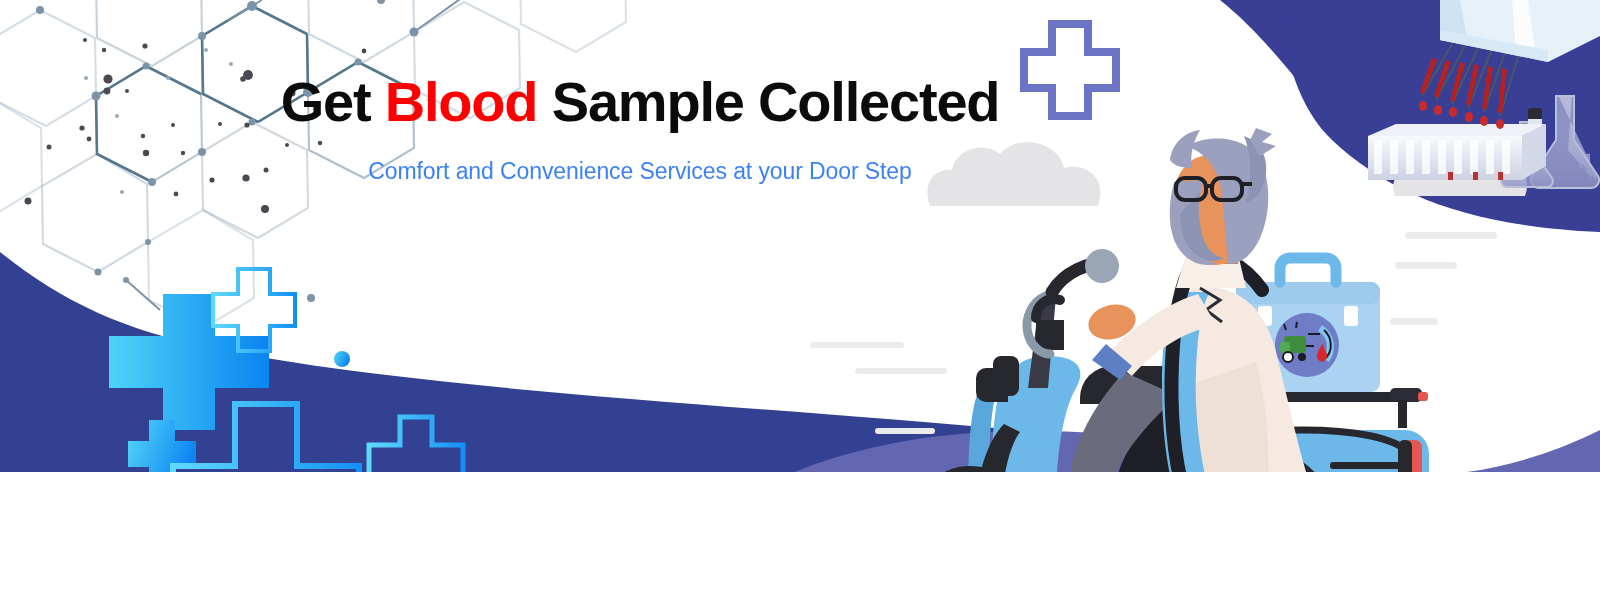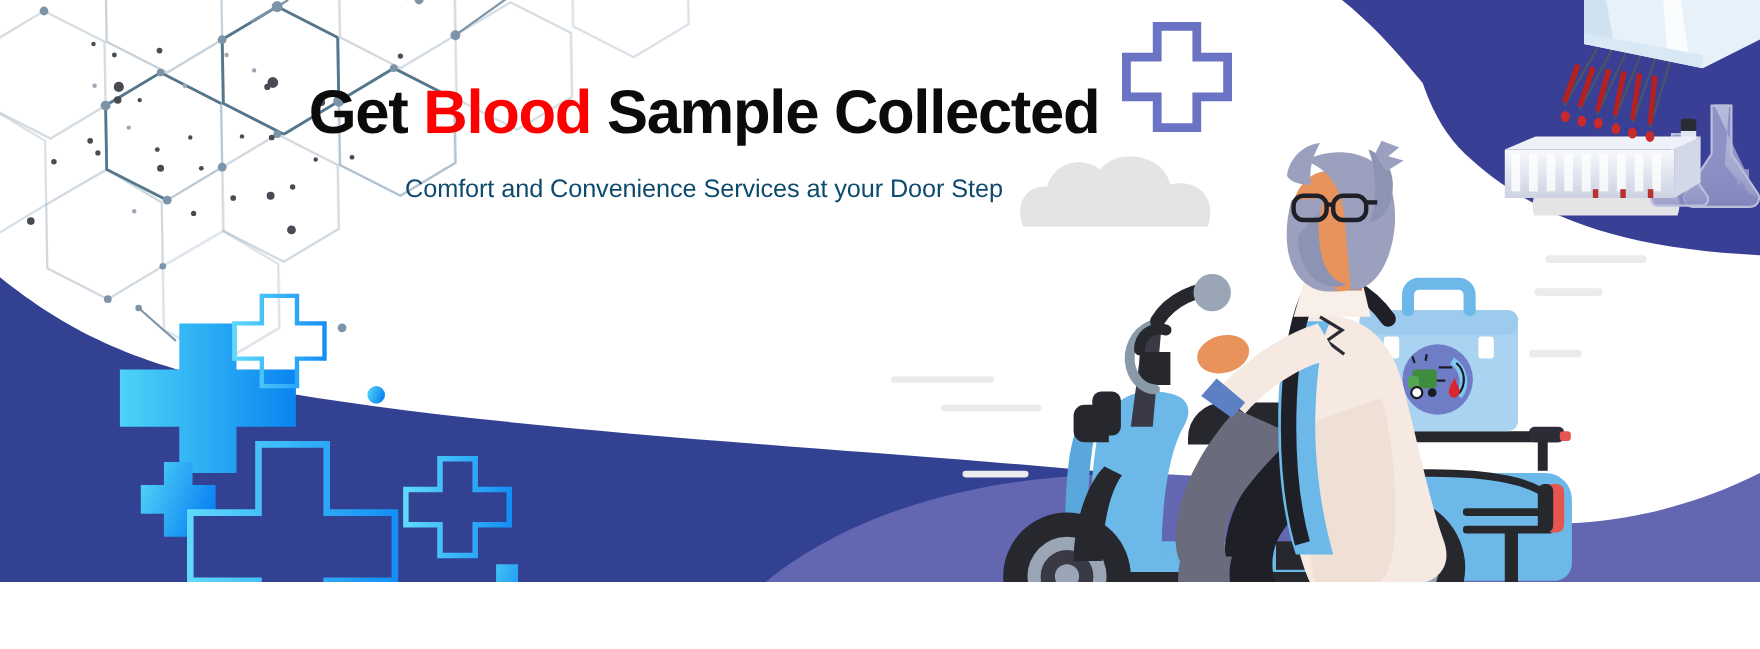--- a/index.html
+++ b/index.html
@@ -3,21 +3,21 @@
 <meta charset="utf-8">
 <title>Blood Sample Collection Banner</title>
 <style>
   * { margin:0; padding:0; box-sizing:border-box; }
   html,body{
     width:1600px; height:590px;
     font-family:"Liberation Sans", sans-serif;
     background:#ffffff; overflow:hidden;
   }
   #banner{
-    position:relative; width:1600px; height:529px;
+    position:relative; width:1600px; height:472px;
     background:#ffffff; overflow:hidden;
   }
   .layer{ position:absolute; top:0; left:0; width:1600px; height:590px; }
   .layer svg{ display:block; width:1600px; height:590px; }
 
   
   #headline-block{
     position:absolute; left:0; top:72px; width:1280px;
     text-align:center; z-index:40; pointer-events:none;
   }
@@ -25,21 +25,21 @@
     font-size:56px; line-height:1.07; font-weight:bold;
     letter-spacing:-1.2px; color:#0b0b0b; white-space:nowrap;
   }
   #headline .hl-red{ color:#ff0000; }
   #headline-line2{
     font-size:56px; line-height:1.07; font-weight:bold;
     letter-spacing:-1.2px; color:#0b0b0b; margin-top:4px;
   }
   #subheadline{
     margin-top:26px; font-size:23px; font-weight:normal;
-    color:#0c4a6e; letter-spacing:-0.1px;
+    color:#3b82f6; letter-spacing:-0.1px;
   }
 </style>
 </head>
 <body>
 
 <div id="banner">
 
   <div class="layer">
     <svg viewBox="0 0 1600 590" preserveAspectRatio="none">
       <defs>

